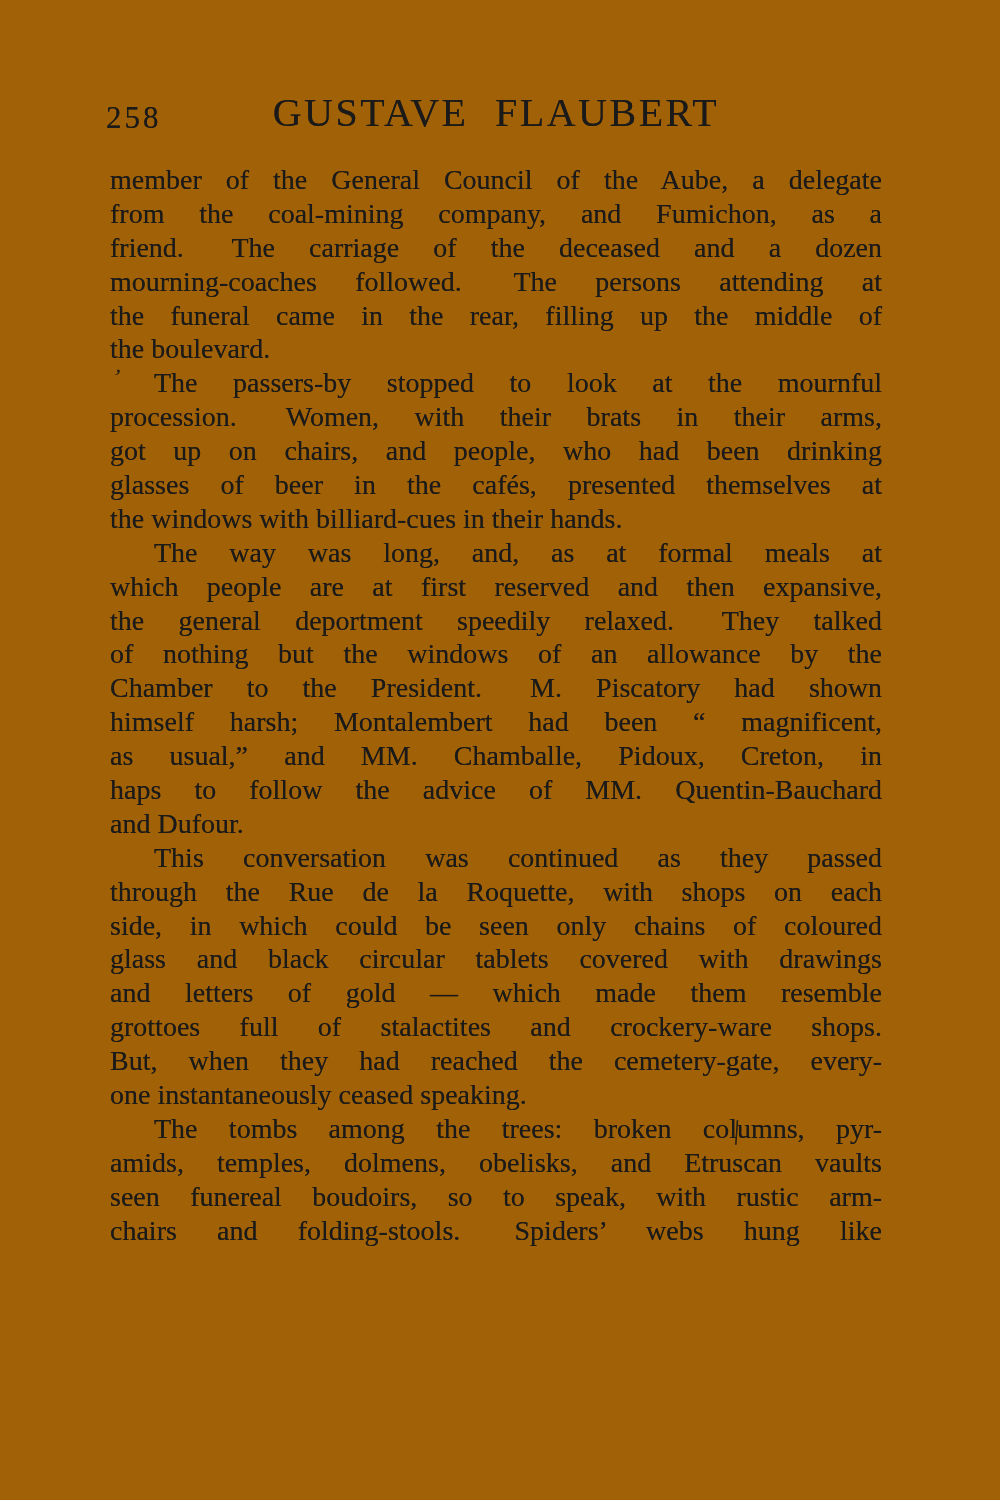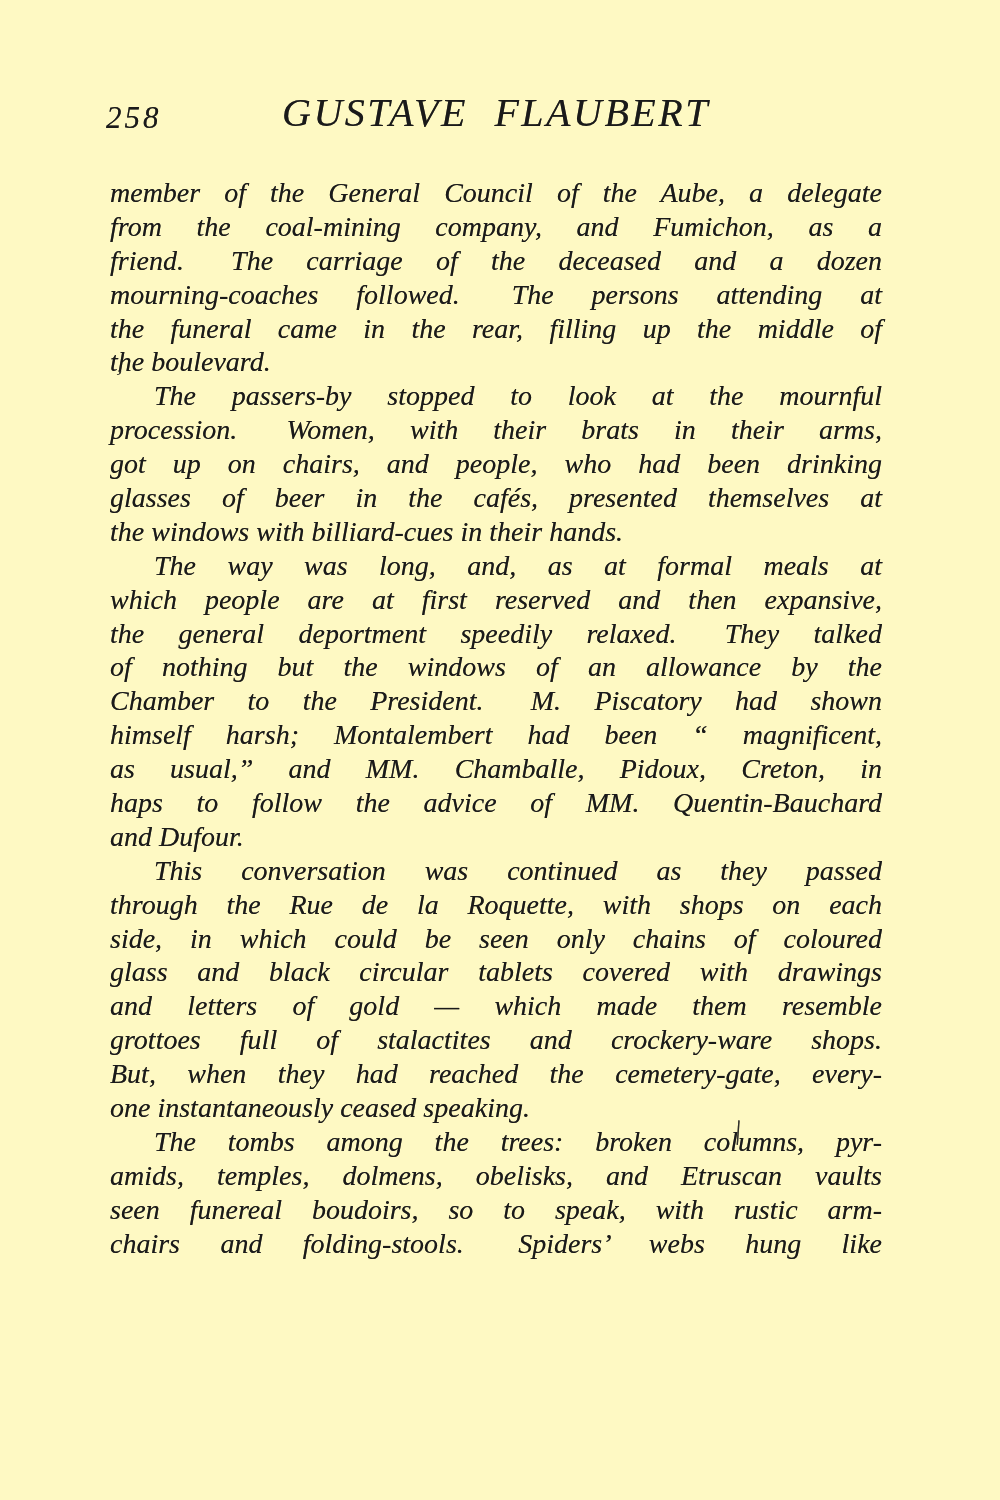--- a/index.html
+++ b/index.html
@@ -12,23 +12,22 @@
     height: 1500px;
     background: #ffffff;
     position: relative;
     overflow: hidden;
     font-family: "Liberation Serif", "DejaVu Serif", serif;
     color: #1a1a1a;
   }
   .page {
     position: absolute;
     inset: 0;
-    background: #fef9c3;
+    background: #a16207;
     text-shadow: 0 0 0.6px rgba(10,10,10,0.6);
-    font-style: italic;
   }
   .header {
     position: absolute;
     top: 93px;
     left: 110px;
     width: 772px;
     text-align: center;
     font-size: 40px;
     line-height: 1;
     letter-spacing: 2.5px;
@@ -44,21 +43,20 @@
     word-spacing: normal;
     font-feature-settings: "onum";
   }
   .body-text {
     position: absolute;
     top: 163px;
     left: 110px;
     width: 772px;
     font-size: 28px;
     line-height: 33.9px;
-    margin-top: 13px;
   }
   .line {
     height: 33.9px;
     text-align: justify;
     text-align-last: justify;
   }
   .line.last {
     text-align: center;
     text-align-last: left;
   }

